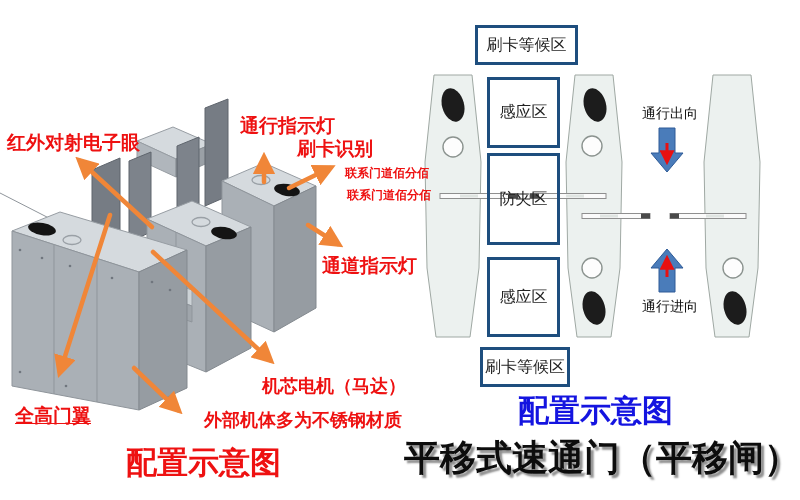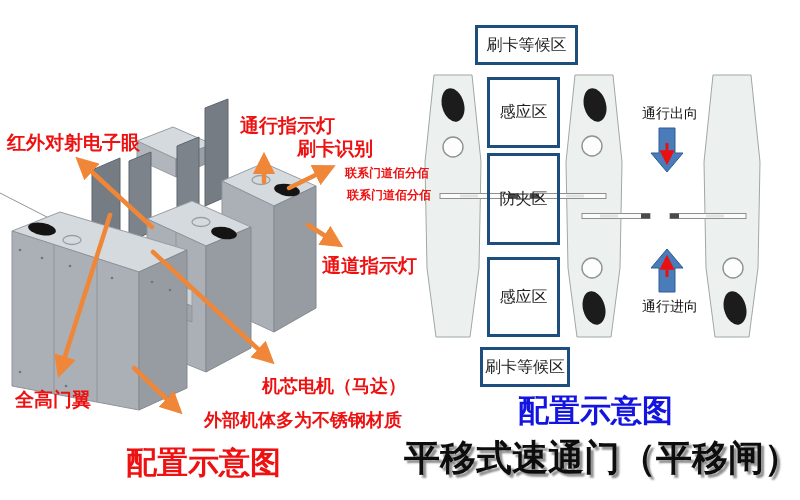--- a/index.html
+++ b/index.html
@@ -144,21 +144,21 @@
       </g>
     </g>
   </svg>
 
   <div class="lbl lbl-19" style="left:240px;top:116px;">通行指示灯</div>
   <div class="lbl lbl-19" style="left:7px;top:133px;">红外对射电子眼</div>
   <div class="lbl lbl-19" style="left:297px;top:139px;">刷卡识别</div>
   <div class="lbl lbl-12" style="left:345px;top:167px;">联系门道佰分佰</div>
   <div class="lbl lbl-12" style="left:347px;top:189px;">联系门道佰分佰</div>
   <div class="lbl lbl-19" style="left:322px;top:256px;">通道指示灯</div>
-  <div class="lbl lbl-19" style="left:15px;top:390px;">全高门翼</div>
+  <div class="lbl lbl-19" style="left:15px;top:406px;text-decoration:underline;">全高门翼</div>
   <div class="lbl lbl-18" style="left:262px;top:377px;">机芯电机（马达）</div>
   <div class="lbl lbl-18" style="left:204px;top:411px;">外部机体多为不锈钢材质</div>
 
   <div class="zone-box" style="left:475px;top:25px;width:103px;height:40px;">刷卡等候区</div>
   <div class="zone-box" style="left:487px;top:77px;width:73px;height:71px;">感应区</div>
   <div class="zone-box" style="left:487px;top:153px;width:73px;height:92px;">防夹区</div>
   <div class="zone-box" style="left:487px;top:257px;width:73px;height:80px;">感应区</div>
   <div class="zone-box" style="left:480px;top:347px;width:90px;height:40px;">刷卡等候区</div>
 
   <div class="dir-lbl" style="left:642px;top:105px;">通行出向</div>

